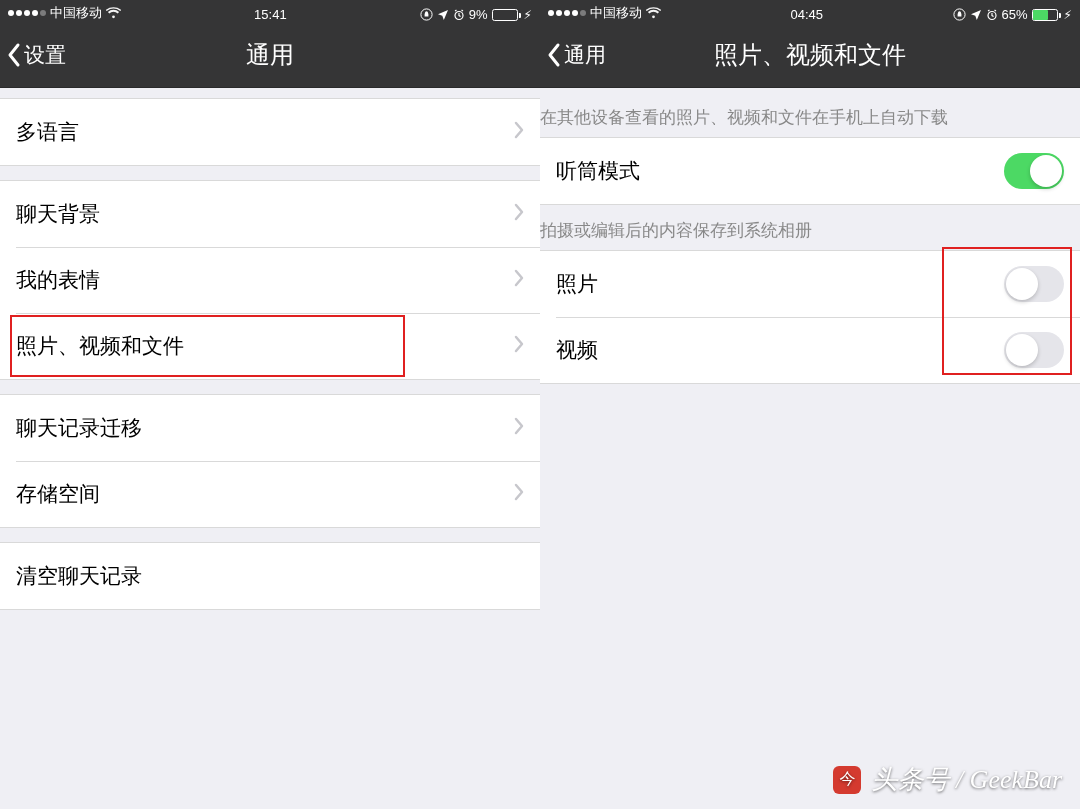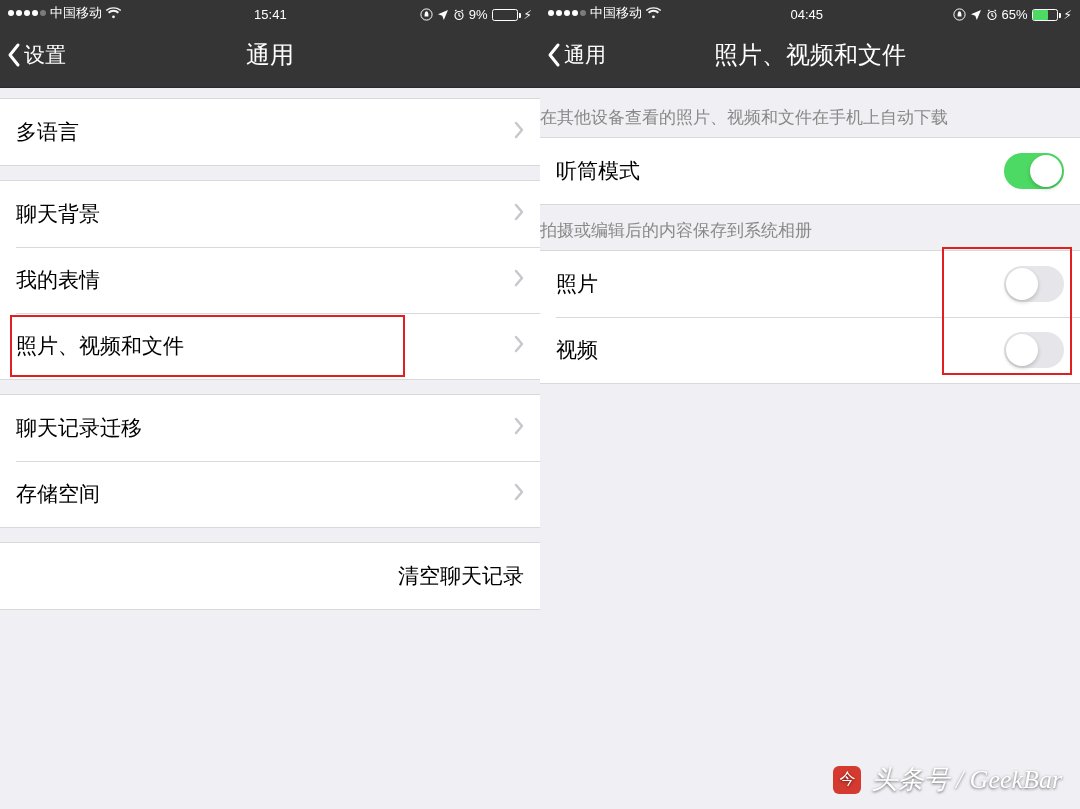--- a/index.html
+++ b/index.html
@@ -67,21 +67,21 @@
     height: 66px;
     background: #fff;
     position: relative;
   }
   .row + .row::before {
     content: ""; position: absolute; left: 16px; right: 0; top: 0;
     height: 1px; background: #d9d9d9;
   }
   .row-label { font-size: 21px; color: #000; }
   .chevron { color: #c7c7cc; }
-  .row.centered { justify-content: flex-end; }
+  .row.centered { justify-content: flex-start; }
   .row.centered .row-label { color: #000; }
 
   
   .switch { width: 60px; height: 36px; border-radius: 18px; position: relative; background: #e5e5ea; transition: background .15s; }
   .switch.on { background: #4cd964; }
   .switch .knob {
     width: 32px; height: 32px; border-radius: 50%; background: #fff;
     position: absolute; top: 2px; left: 2px; box-shadow: 0 2px 4px rgba(0,0,0,.2);
     transition: left .15s;
   }

